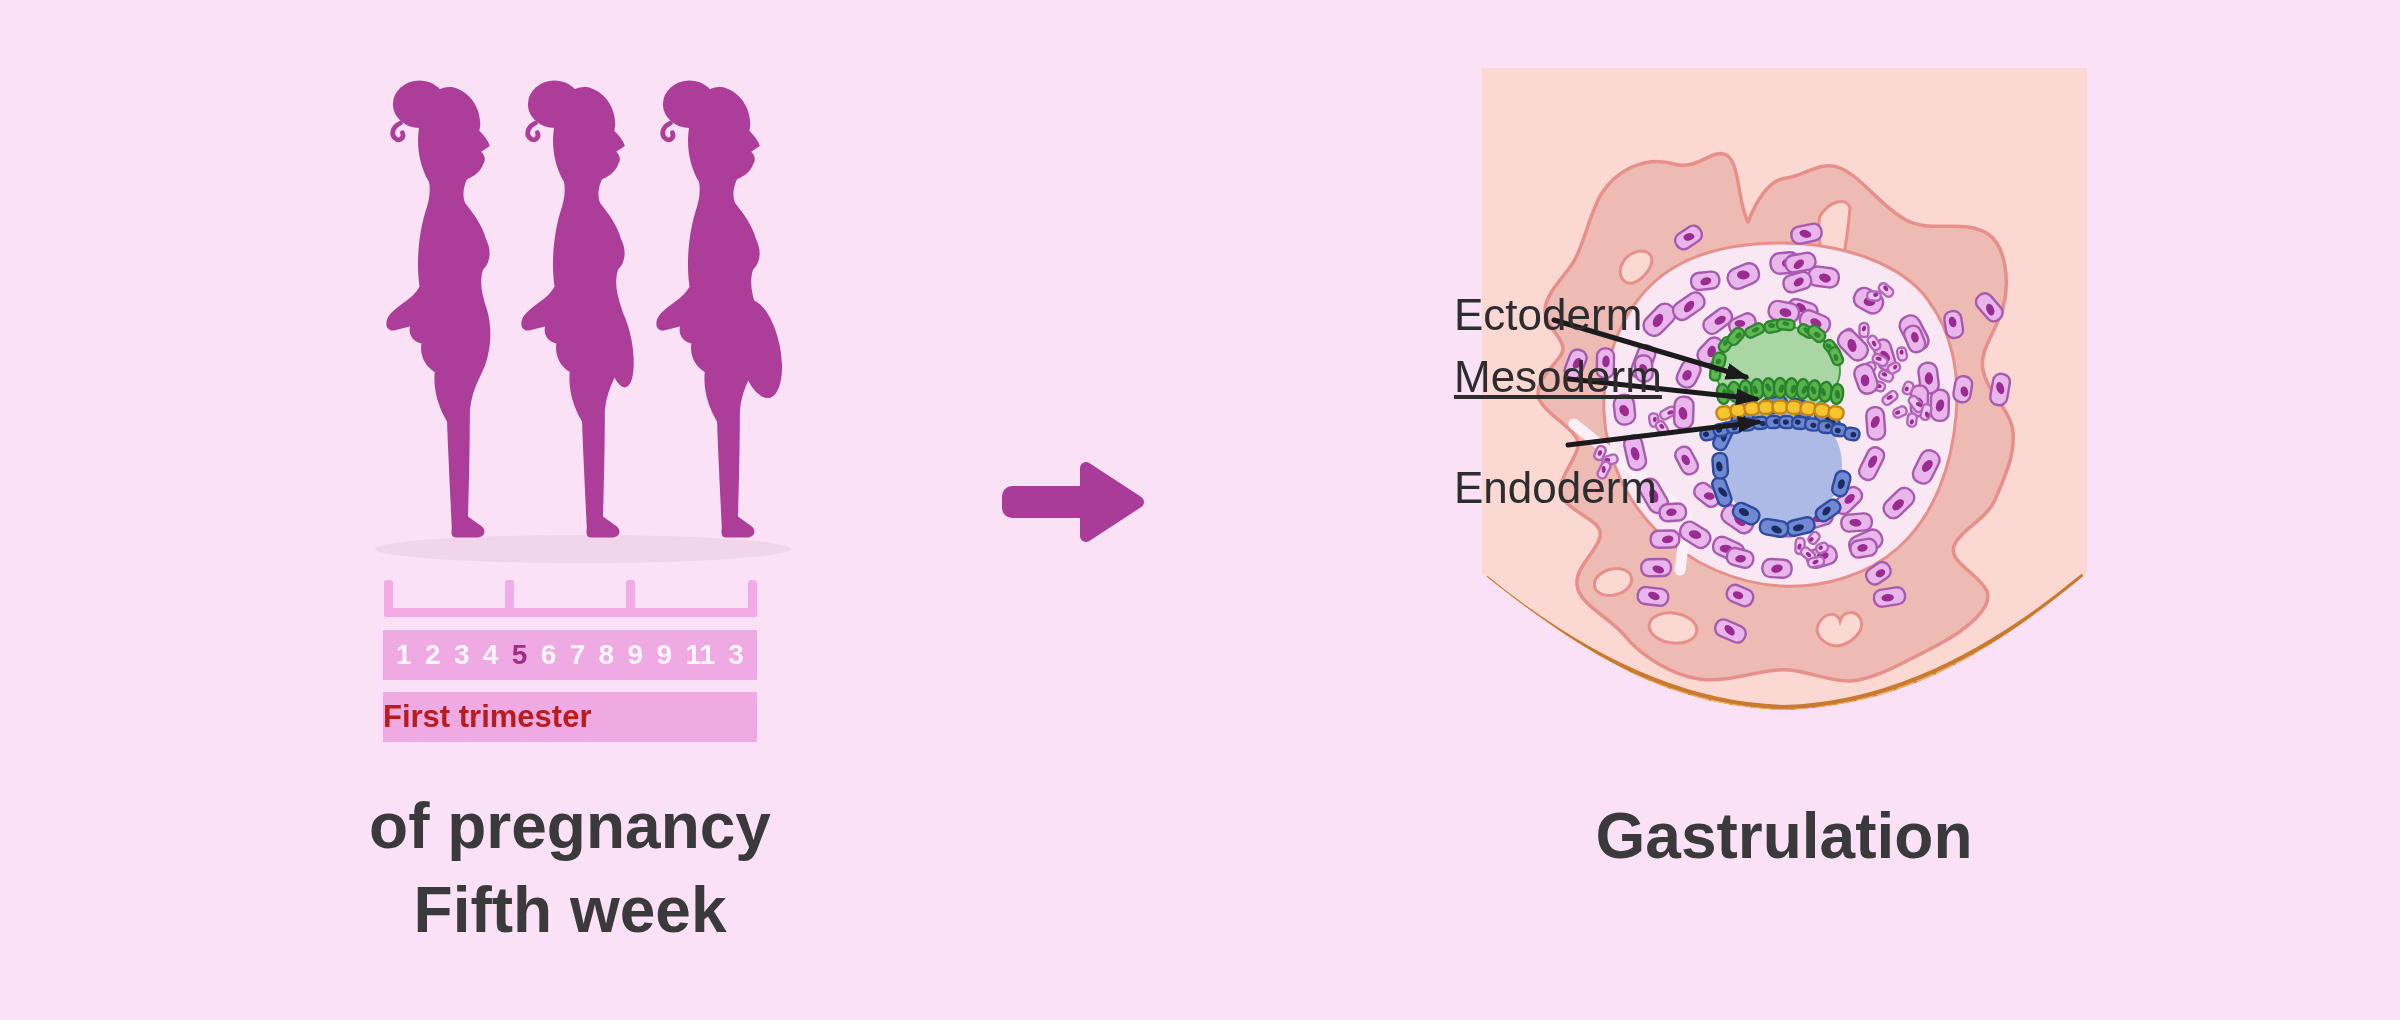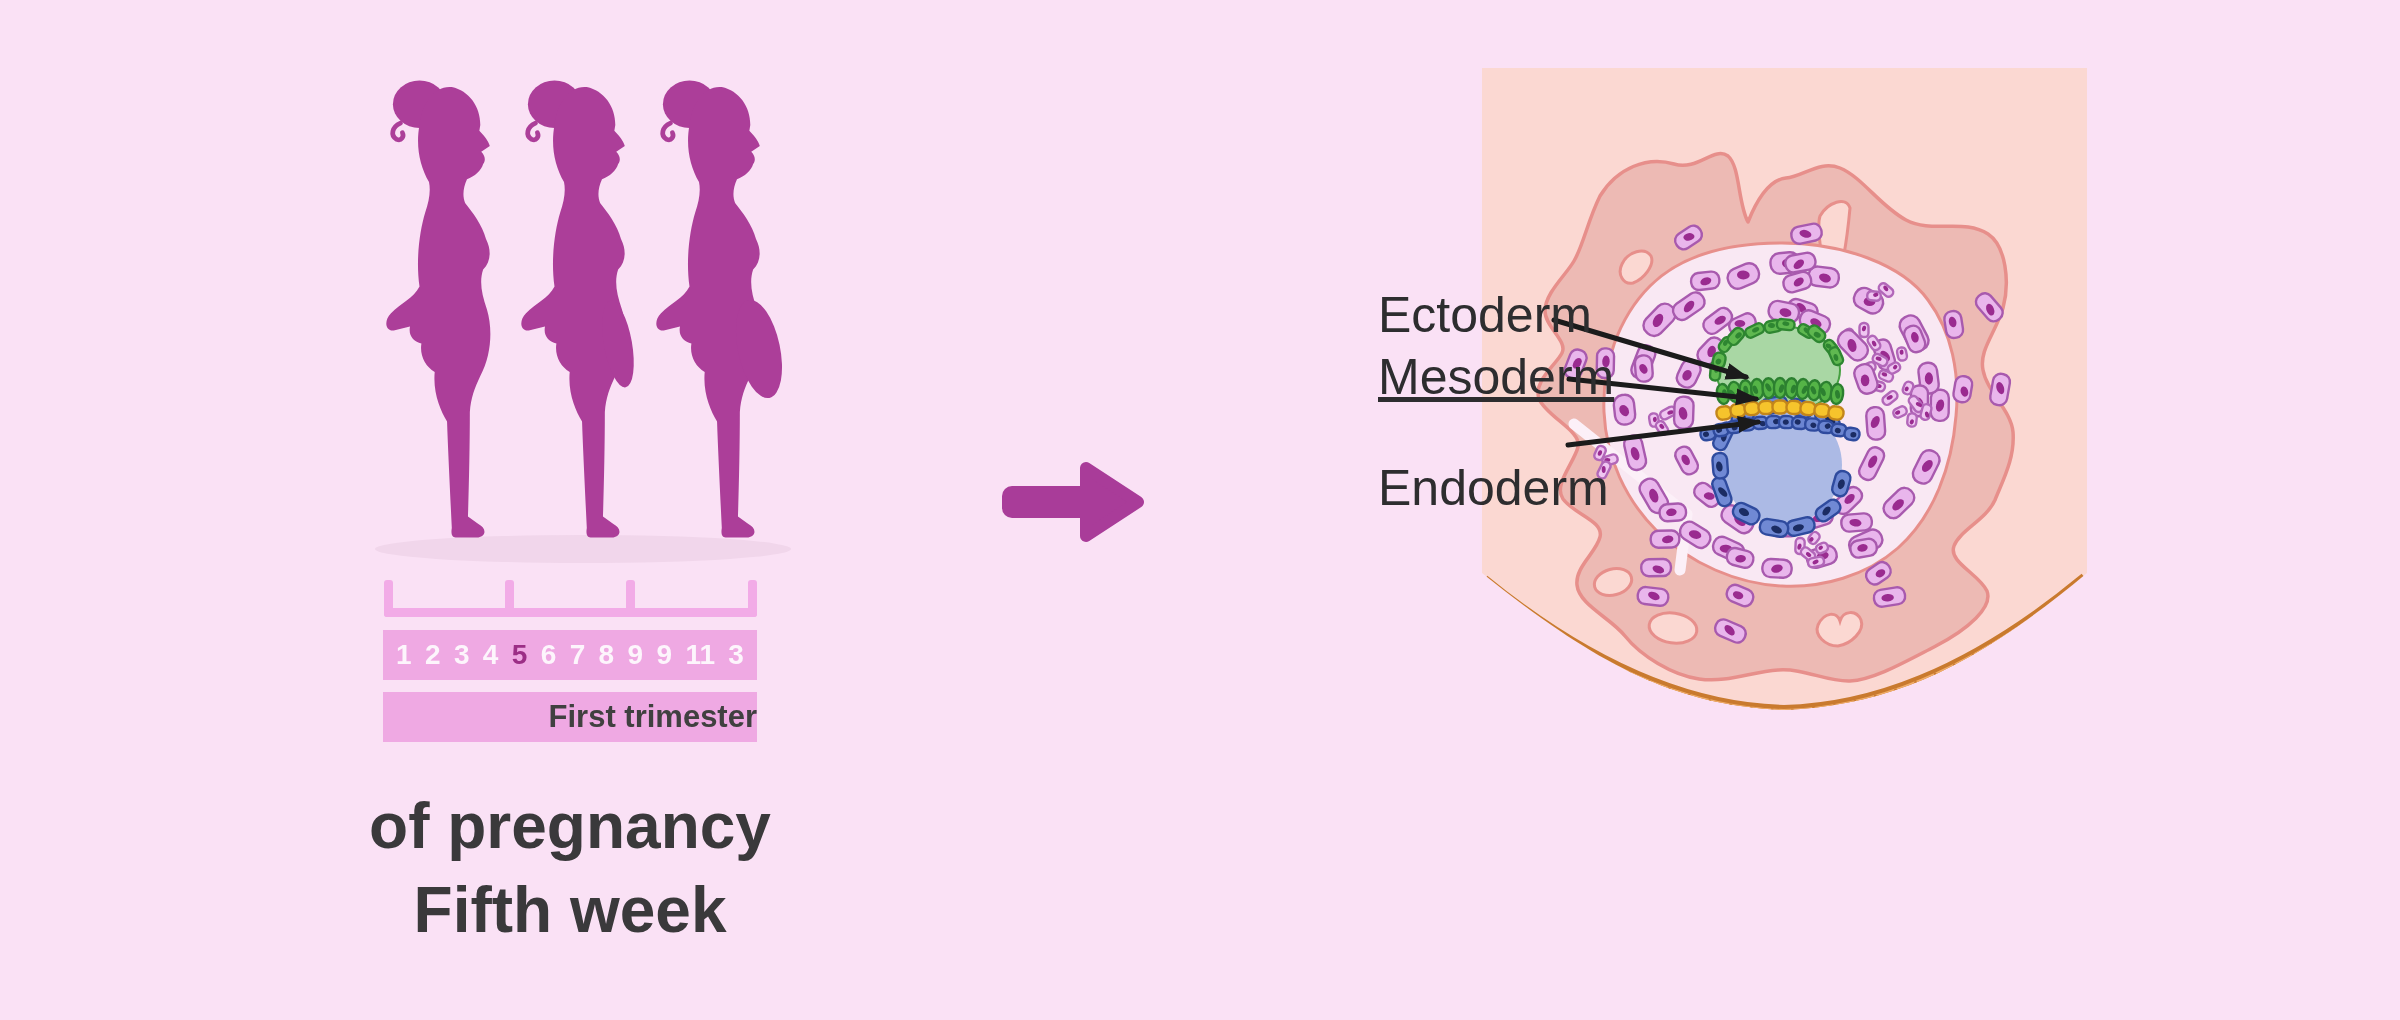--- a/index.html
+++ b/index.html
@@ -7,23 +7,23 @@
          font-family:"Liberation Sans",sans-serif;}
   .art{position:absolute;left:0;top:0;width:2400px;height:1020px;}
   .txt{position:absolute;color:#3A393B;}
   .stage-title{width:800px;text-align:center;font-weight:bold;font-size:64px;line-height:84px;}
   #title-week{left:170px;top:784px;}
   #title-gast{left:1384px;top:794px;width:800px;}
   .band{position:absolute;left:383px;width:374px;height:50px;background:#EFA9E3;box-sizing:border-box;}
   #weeks-band{top:630px;display:flex;align-items:center;justify-content:space-between;padding:0 13px;}
   .wk{font-weight:bold;font-size:28px;color:#FDF5FC;}
   .wk-hl{color:#9C2E86;}
-  #trimester-band{top:692px;display:flex;align-items:center;justify-content:flex-end;
-                  color:#404040;font-weight:bold;font-size:31px;}
-  .layer-label{position:absolute;left:1378px;font-size:50px;line-height:38px;color:#2D2D2F;white-space:nowrap;}
+  #trimester-band{top:692px;display:flex;align-items:center;justify-content:flex-start;
+                  color:#b91c1c;font-weight:bold;font-size:31px;}
+  .layer-label{position:absolute;left:1454px;font-size:44px;line-height:38px;color:#2D2D2F;white-space:nowrap;}
   #lbl-ecto{top:296px;}
   #lbl-meso{top:358px;text-decoration:underline;}
   #lbl-endo{top:425px;margin-top:44px;}
 </style>
 </head>
 <body>
 
 <div class="stage">
 
   <svg class="art" viewBox="0 0 2400 1020" xmlns="http://www.w3.org/2000/svg">
@@ -755,17 +755,18 @@
 
   <div id="trimester-band" class="band">
     <span>First trimester</span>
   </div>
 
   <div id="title-week" class="txt stage-title">
     <div>of pregnancy</div>
     <div>Fifth week</div>
   </div>
 
+  <div id="title-gast" class="txt stage-title">Gastrulation</div>
 
   <div id="lbl-ecto" class="layer-label">Ectoderm</div>
   <div id="lbl-meso" class="layer-label">Mesoderm</div>
   <div id="lbl-endo" class="layer-label">Endoderm</div>
 </div>
 
 </body></html>

